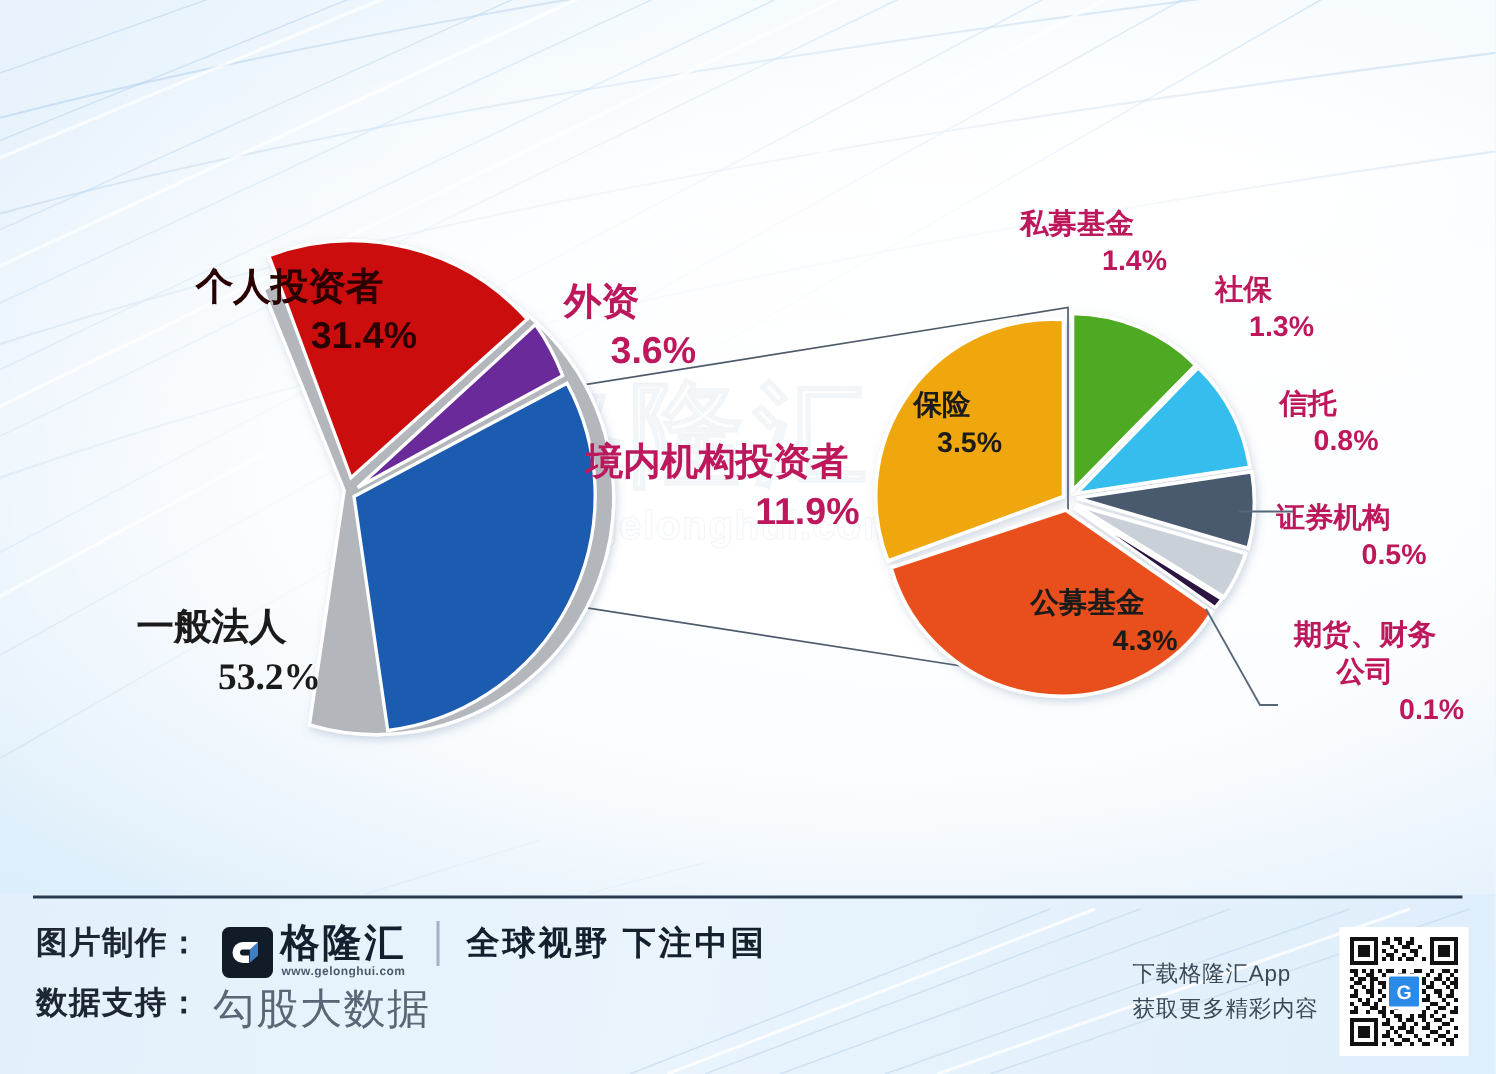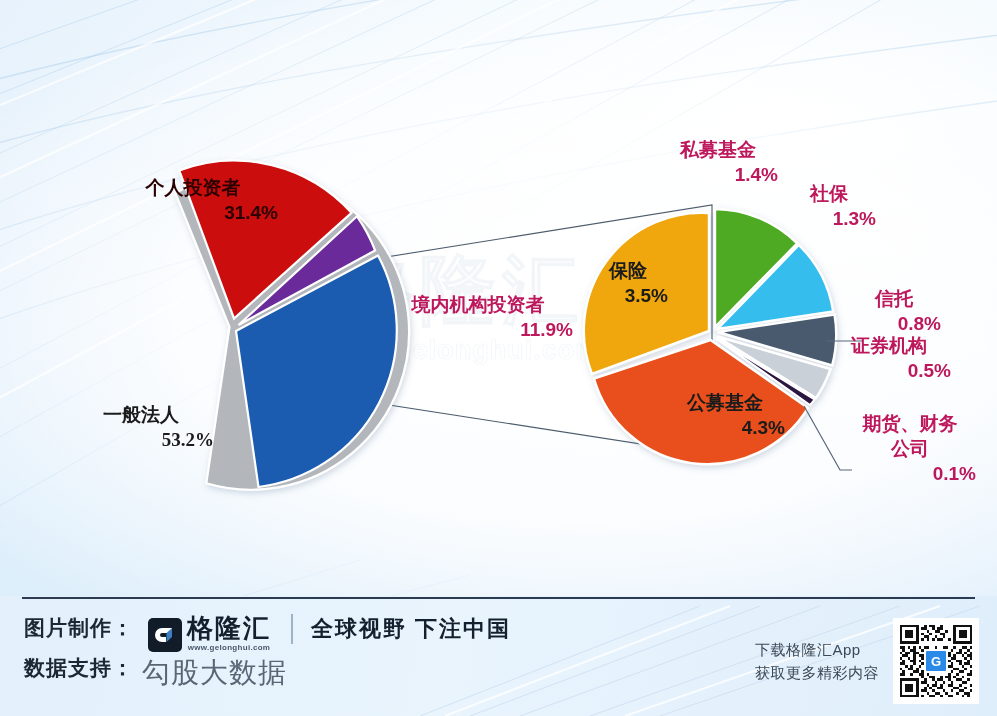--- a/index.html
+++ b/index.html
@@ -45,21 +45,21 @@
     -webkit-text-stroke:.7px rgba(196,210,224,.7);
   }
 
   
   .lbl{position:absolute;text-align:center;line-height:1.32;white-space:nowrap;}
   .lbl .nm{font-weight:700;}
   .lbl .pc{font-weight:700;text-align:right;}
   .lbl.inner{color:#1b1b1b;}
   .lbl.inner.onred{color:#2a0000;}
   .lbl.outer{color:#be185d;}
-  .l-l1{font-size:19px;}
+  .l-l1{font-size:25px;}
   .l-l2{font-size:19px;}
 
   
   .footer{
     position:absolute;left:0;top:596px;width:997px;height:120px;
     background:linear-gradient(100deg,#e3f0fb 0%,#e9f4fd 45%,#dfeefb 100%);
   }
   .footer-rule{position:absolute;left:22px;top:1px;width:953px;height:2px;background:#2b3c52;}
   .footer-deco{position:absolute;inset:0;}
   .f-left{position:absolute;left:24px;top:18px;}
@@ -175,20 +175,24 @@
         <path d="M 826 341 L 862 341"></path>
         <path d="M 804 406 L 840 470 L 852 470"></path>
       </g>
     </svg>
 
     <div class="lbl inner onred l-l1" style="left:108px;top:175px;width:170px;">
       <div class="nm">个人投资者</div>
       <div class="pc">31.4%</div>
     </div>
 
+    <div class="lbl outer l-l1" style="left:338px;top:185px;width:126px;">
+      <div class="nm">外资</div>
+      <div class="pc">3.6%</div>
+    </div>
 
     <div class="lbl outer l-l1" style="left:383px;top:292px;width:190px;">
       <div class="nm">境内机构投资者</div>
       <div class="pc">11.9%</div>
     </div>
 
     <div class="lbl inner l-l1" style="left:68px;top:402px;width:146px;font-family:Liberation Serif, serif;">
       <div class="nm">一般法人</div>
       <div class="pc">53.2%</div>
     </div>
@@ -196,21 +200,21 @@
     <div class="lbl outer l-l2" style="left:658px;top:137px;width:120px;">
       <div class="nm">私募基金</div>
       <div class="pc">1.4%</div>
     </div>
 
     <div class="lbl outer l-l2" style="left:782px;top:181px;width:94px;">
       <div class="nm">社保</div>
       <div class="pc">1.3%</div>
     </div>
 
-    <div class="lbl outer l-l2" style="left:847px;top:257px;width:94px;margin-top:29px;">
+    <div class="lbl outer l-l2" style="left:825px;top:257px;width:94px;">
       <div class="nm">信托</div>
       <div class="pc">0.8%</div>
     </div>
 
     <div class="lbl outer l-l2" style="left:827px;top:333px;width:124px;">
       <div class="nm">证券机构</div>
       <div class="pc">0.5%</div>
     </div>
 
     <div class="lbl outer l-l2" style="left:844px;top:411px;width:132px;">

